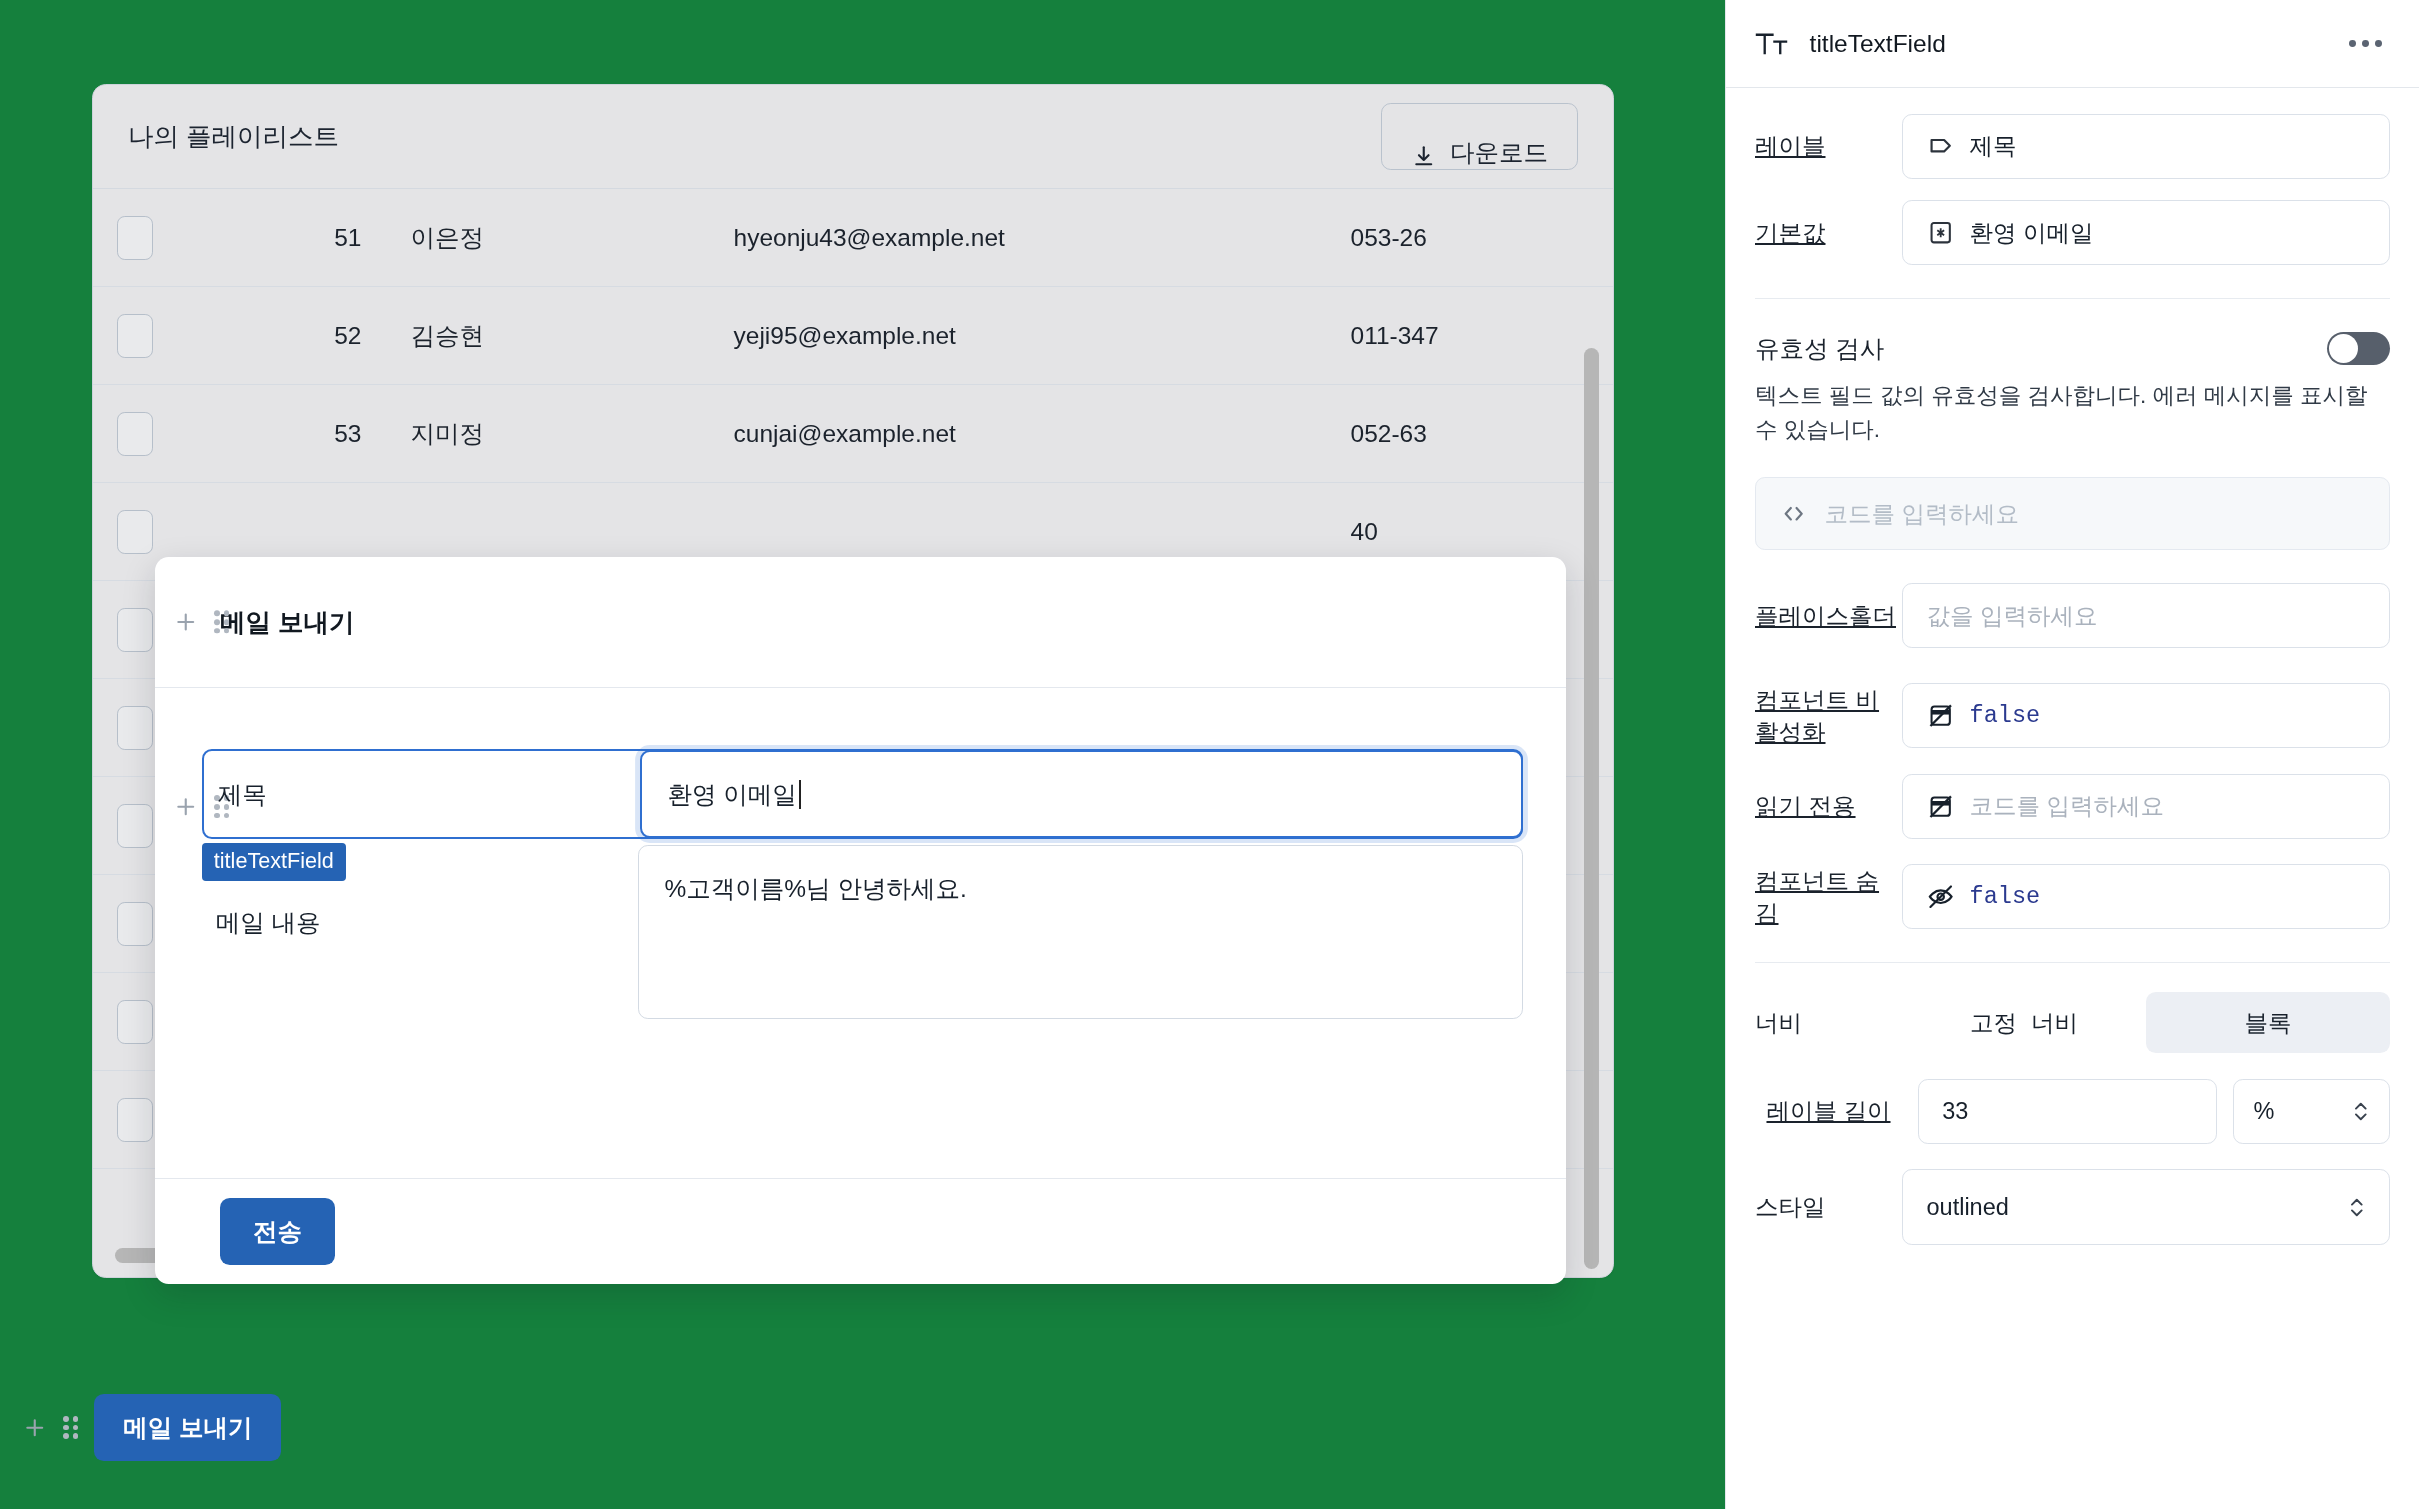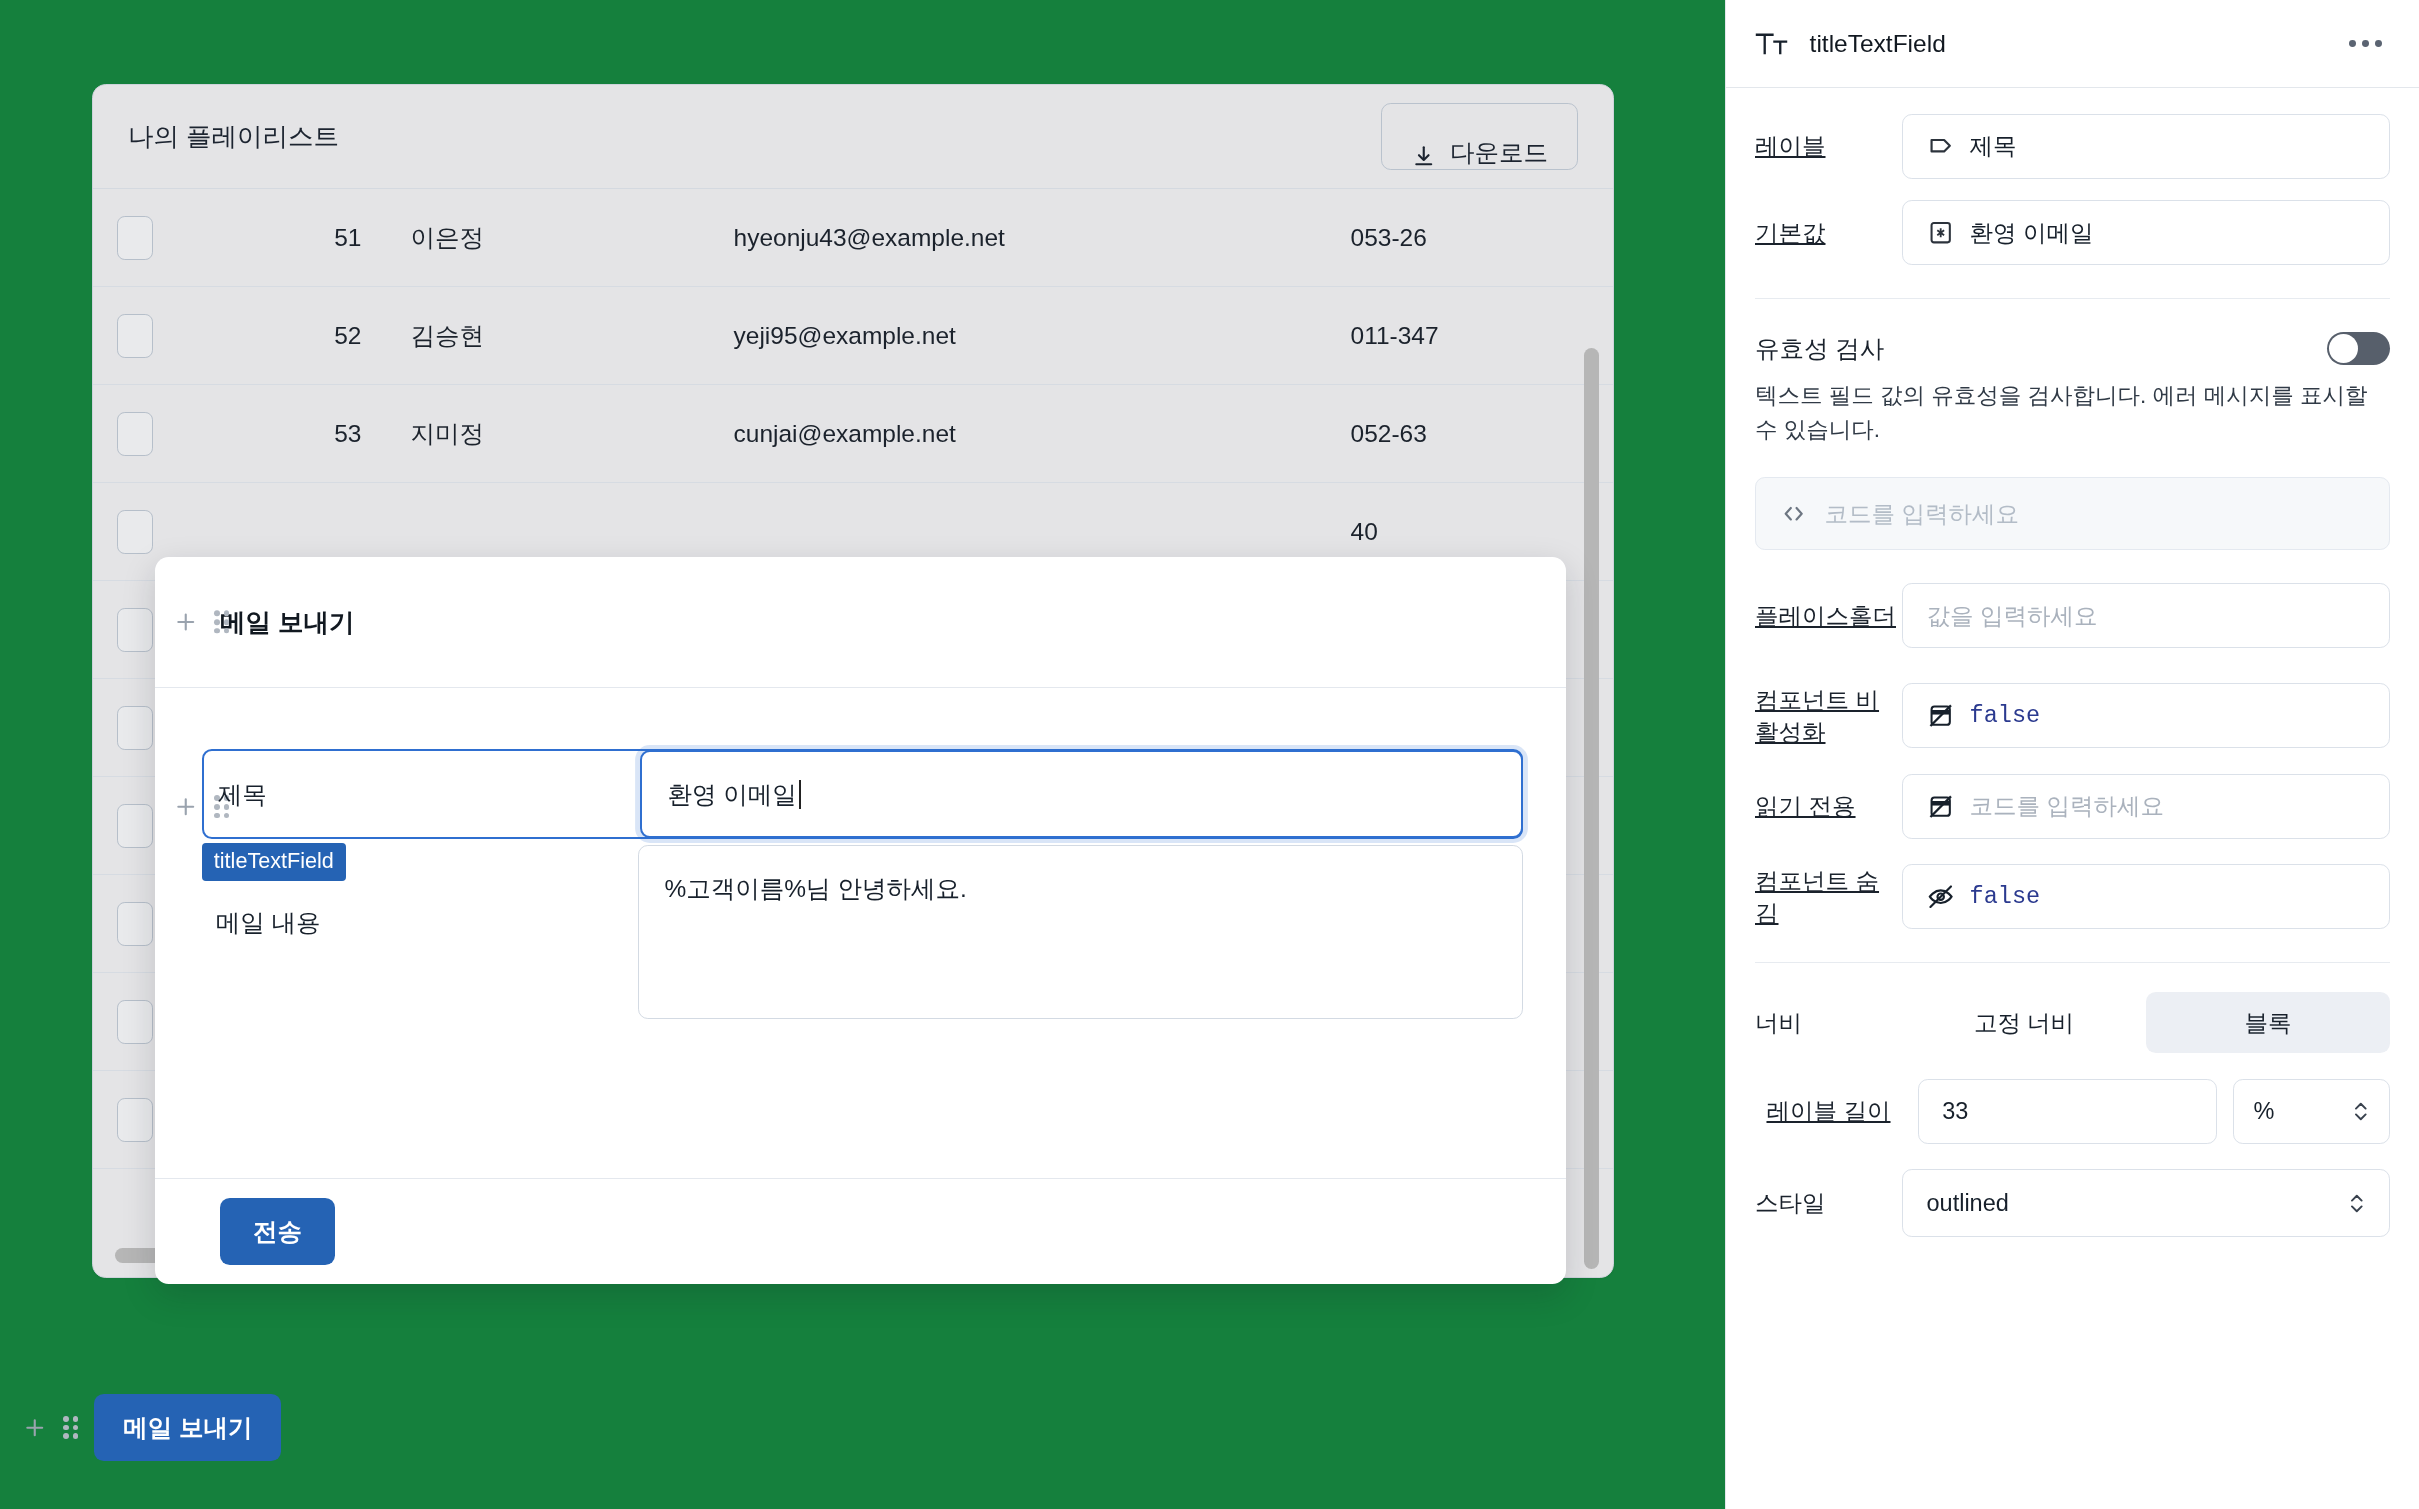--- a/index.html
+++ b/index.html
@@ -254,39 +254,39 @@
     display:flex; align-items:center; gap:17.6px; padding: 0 23.5px;
     font-size: 23.5px; color:#b3bcc7;
   }
 
   
   #width-row { display:flex; align-items:center; padding: 0 29px; margin-top: 29px; }
   #width-label { width:147px; font-size:23.5px; color:#1a222c; }
   #seg { display:flex; flex:1 1 auto; }
   .seg-btn {
     flex:1 1 0; height: 61px; border:none; background:transparent;
-    font-family:Liberation Serif, serif; font-size:23.5px; color:#17202b; cursor:pointer;
+    font-family:Liberation Mono, monospace; font-size:23.5px; color:#17202b; cursor:pointer;
     border-radius: 9.8px; font-weight:400;
   }
   .seg-btn.active { background:#eceff4; }
 
   #len-row { display:flex; align-items:center; padding: 0 29px; margin-top: 25.5px; gap: 15.7px; text-align: center; }
   #len-input {
     flex: 1 1 auto; height: 65px; border:1px solid #dbe1e9; border-radius:9.8px;
     display:flex; align-items:center; padding: 0 23.5px; font-size:23.5px; color:#17202b;
   }
   #len-unit {
     width: 157px; height: 65px; border:1px solid #dbe1e9; border-radius:9.8px;
     display:flex; align-items:center; justify-content:space-between;
     padding: 0 19.6px; font-size:23.5px; color:#17202b;
   }
   #style-row { display:flex; align-items:center; padding: 0 29px; margin-top: 25.5px; }
   #style-label { width:147px; font-size:23.5px; color:#1a222c; }
   #style-sel {
-    flex:1 1 auto; height: 68px; border:1px solid #dbe1e9; border-radius:9.8px;
+    flex:1 1 auto; height: 76px; border:1px solid #dbe1e9; border-radius:9.8px;
     display:flex; align-items:center; justify-content:space-between;
     padding: 0 23.5px; font-size:23.5px; color:#17202b;
   }
   .updown { width:17.6px; height:33px; display:block; color:#39424e; }
 </style>
 </head>
 <body>
 
 <div id="root">
 

